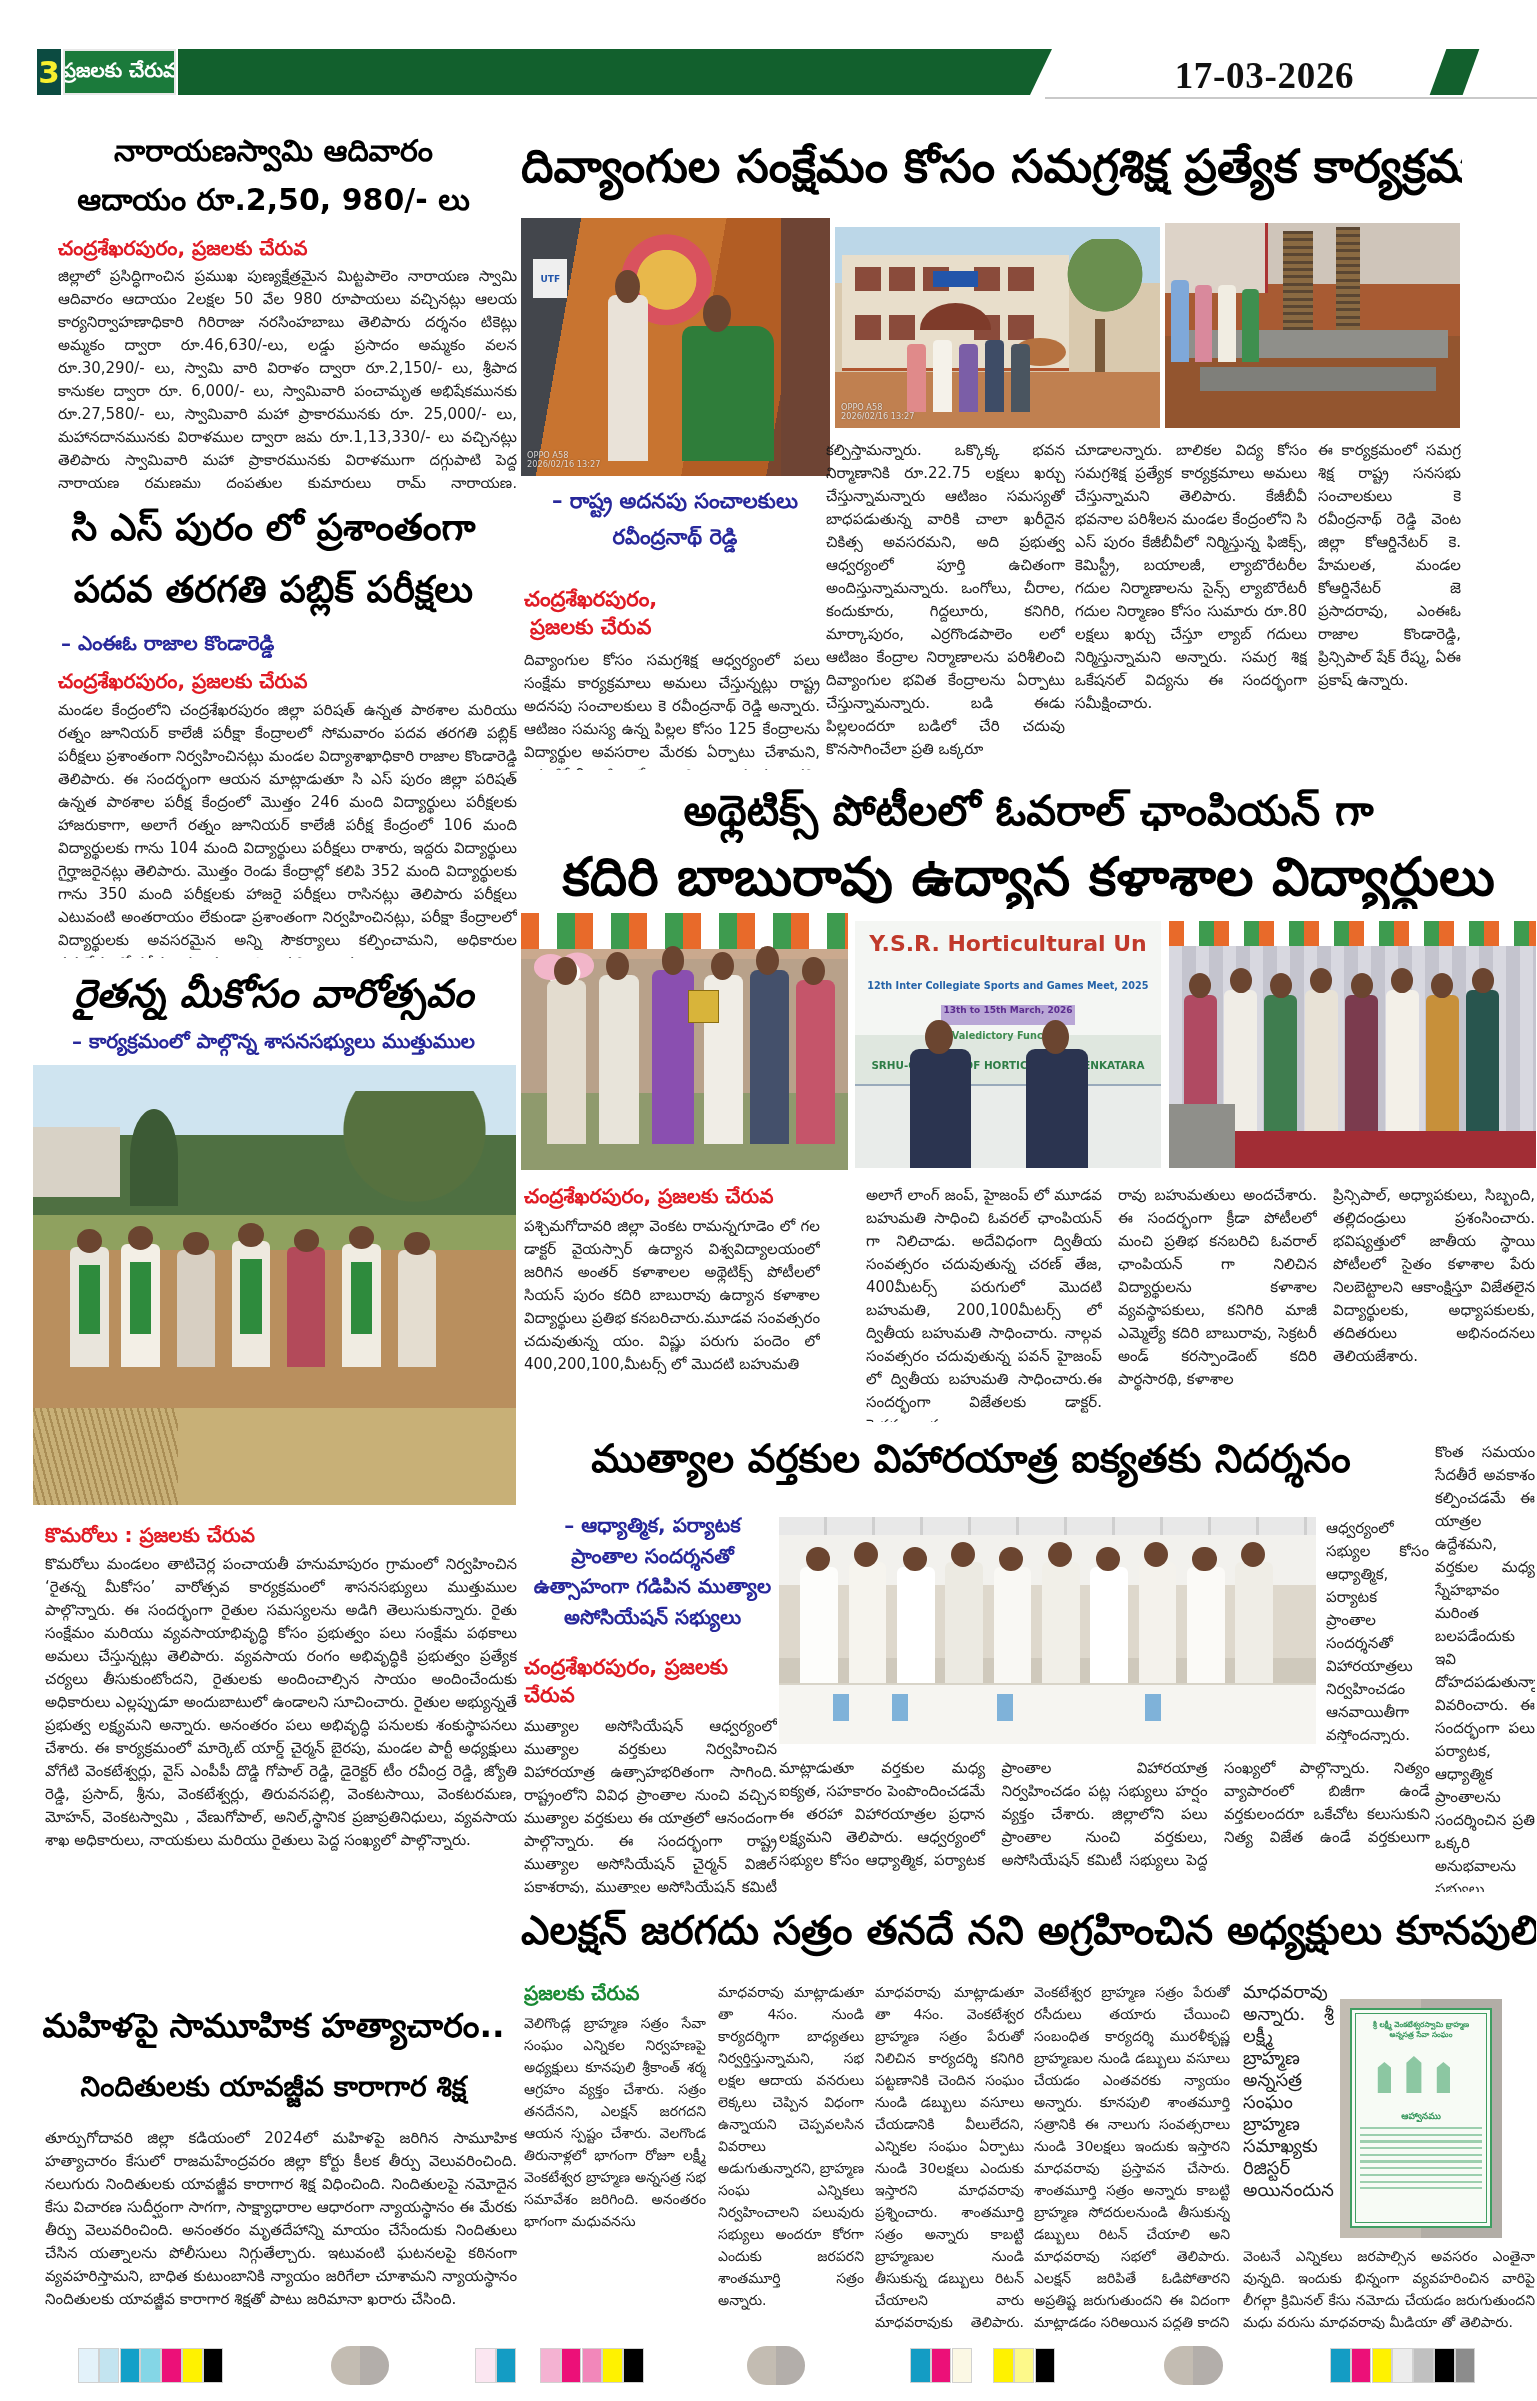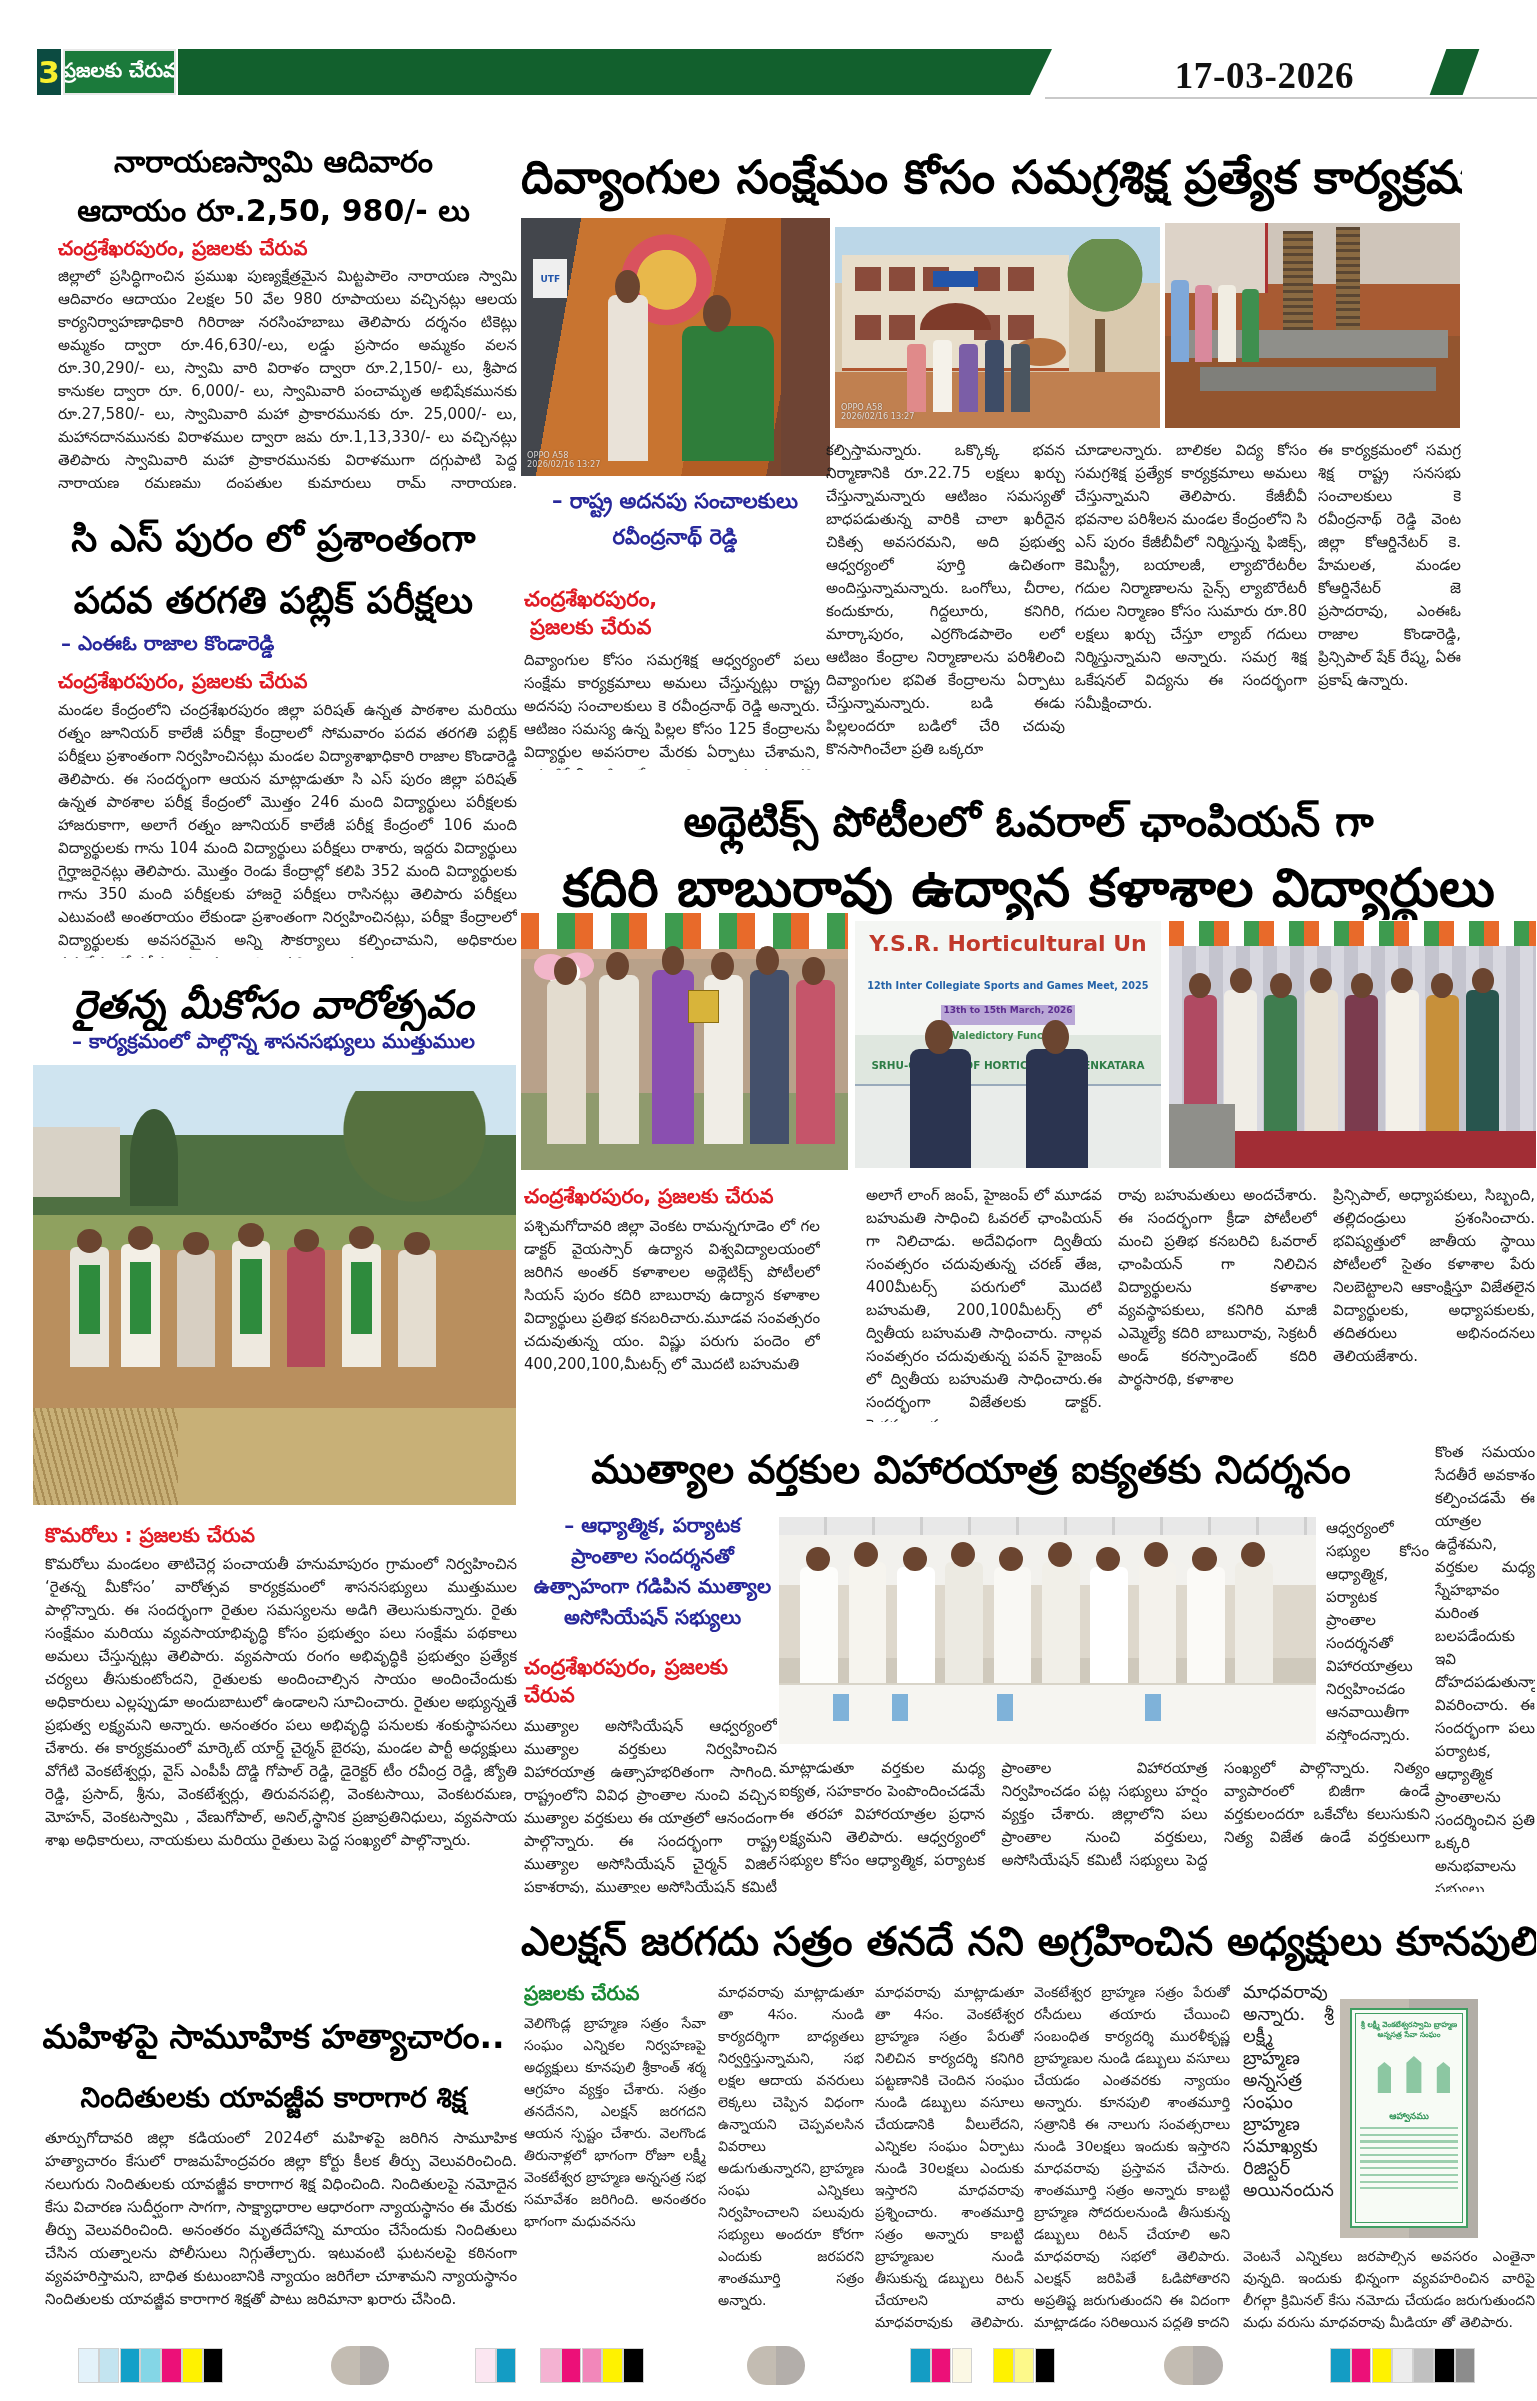--- a/index.html
+++ b/index.html
@@ -13,21 +13,21 @@
             box-sizing:border-box;display:flex;align-items:center;justify-content:center;
             color:#fff;font-weight:800;font-size:20px;white-space:nowrap;overflow:hidden;}
   .hdr-bar{left:178px;top:49px;width:874px;height:46px;background:#12602d;
            clip-path:polygon(0 0,100% 0,calc(100% - 22px) 100%,0 100%);}
   .hdr-date{left:1101px;top:54px;width:327px;height:42px;font-size:37px;font-weight:800;
             letter-spacing:0.7px;text-align:center;font-family:"Liberation Serif","DejaVu Serif",serif;}
   .hdr-accent{left:1438px;top:49px;width:33px;height:46px;background:#12602d;transform:skewX(-20deg);}
   .hdr-rule{left:1045px;top:97px;width:492px;height:2.2px;background:#c9c9c9;}
   
   .headline{font-weight:800;color:#000;text-align:center;transform-origin:center;
-            overflow:hidden;white-space:nowrap;margin-top:11px;}
+            overflow:hidden;white-space:nowrap;}
   .dateline{color:#e01b24;font-weight:700;overflow:hidden;}
   .dateline-green{color:#1a8a34;font-weight:700;overflow:hidden;}
   .byline{color:#28289b;font-weight:700;text-align:center;overflow:hidden;}
   .body-txt{font-size:15px;line-height:23px;text-align:justify;overflow:hidden;color:#1c1c1c;}
   
   .photo{overflow:hidden;background:#999;}
   .wm{position:absolute;left:6px;bottom:6px;color:#ffffffcc;font-size:8.2px;line-height:9.7px;
       text-shadow:0 0 1.5px #0008;white-space:pre-line;}
   .shape{position:absolute;}
   .head{border-radius:50%;background:#6b4530;}
@@ -341,21 +341,21 @@
 
   <div class="abs headline" style="left:521px;top:1898px;width:1015px;font-size:40px;line-height:65px;">ఎలక్షన్ జరగదు సత్రం తనదే నని అగ్రహించిన అధ్యక్షులు కూనపులి శ్రీకాంత్ శర్మ</div>
 
   <div class="abs dateline-green" style="left:524px;top:1981px;width:182px;font-size:20px;">ప్రజలకు చేరువ</div>
   <div class="abs body-txt" style="left:524px;top:2012px;width:182px;height:318px;font-size:14px;line-height:22px;">వెలిగొండ్ల బ్రాహ్మణ సత్రం సేవా సంఘం ఎన్నికల నిర్వహణపై అధ్యక్షులు కూనపులి శ్రీకాంత్ శర్మ ఆగ్రహం వ్యక్తం చేశారు. సత్రం తనదేనని, ఎలక్షన్ జరగదని ఆయన స్పష్టం చేశారు. వెలగొండ తిరునాళ్లలో భాగంగా రోజూ లక్ష్మీ వెంకటేశ్వర బ్రాహ్మణ అన్నసత్ర సభ సమావేశం జరిగింది. అనంతరం భాగంగా మధువనసు</div>
   <div class="abs body-txt" style="left:718px;top:1981px;width:146px;height:350px;font-size:14px;line-height:22px;">మాధవరావు మాట్లాడుతూ తా 4సం. నుండి కార్యదర్శిగా బాధ్యతలు నిర్వర్తిస్తున్నామని, సభ లక్షల ఆదాయ వనరులు లెక్కలు చెప్పిన విధంగా ఉన్నాయని చెప్పవలసిన వివరాలు అడుగుతున్నారని, బ్రాహ్మణ సంఘ ఎన్నికలు నిర్వహించాలని పలువురు సభ్యులు అందరూ కోరగా ఎందుకు జరపరని శాంతమూర్తి సత్రం అన్నారు.</div>
   <div class="abs body-txt" style="left:875px;top:1981px;width:149px;height:350px;font-size:14px;line-height:22px;">మాధవరావు మాట్లాడుతూ తా 4సం. వెంకటేశ్వర బ్రాహ్మణ సత్రం పేరుతో నిలిచిన కార్యదర్శి కనిగిరి పట్టణానికి చెందిన సంఘం నుండి డబ్బులు వసూలు చేయడానికి వీలులేదని, ఎన్నికల సంఘం ఏర్పాటు నుండి 30లక్షలు ఎందుకు ఇస్తారని మాధవరావు ప్రశ్నించారు. శాంతమూర్తి సత్రం అన్నారు కాబట్టి బ్రాహ్మణుల నుండి తీసుకున్న డబ్బులు రిటన్ చేయాలని వారు మాధవరావుకు తెలిపారు. ఎలక్షన్ జరిపితే ఓడిపోతారని వారు జరుగుతుందని రెండు విధాల ఎన్నికలను సరిఅయిన టైంలో జరగాలని</div>
   <div class="abs body-txt" style="left:1034px;top:1981px;width:196px;height:350px;font-size:14px;line-height:22px;">వెంకటేశ్వర బ్రాహ్మణ సత్రం పేరుతో రసీదులు తయారు చేయించి సంబంధిత కార్యదర్శి మురళీకృష్ణ బ్రాహ్మణుల నుండి డబ్బులు వసూలు చేయడం ఎంతవరకు న్యాయం అన్నారు. కూనపులి శాంతమూర్తి సత్రానికి ఈ నాలుగు సంవత్సరాలు నుండి 30లక్షలు ఇందుకు ఇస్తారని మాధవరావు ప్రస్తావన చేసారు. శాంతమూర్తి సత్రం అన్నారు కాబట్టి బ్రాహ్మణ సోదరులనుండి తీసుకున్న డబ్బులు రిటన్ చేయాలి అని మాధవరావు సభలో తెలిపారు. ఎలక్షన్ జరిపితే ఓడిపోతారని అప్రతిష్ట జరుగుతుందని ఈ విదంగా మాట్లాడడం సరిఅయిన పద్ధతి కాదని</div>
   <div class="abs body-txt" style="left:1243px;top:1981px;width:91px;height:257px;font-size:18px;line-height:22px;">మాధవరావు అన్నారు.    శ్రీ లక్ష్మీ బ్రాహ్మణ అన్నసత్ర సంఘం బ్రాహ్మణ సమాఖ్యకు రిజిస్టర్ అయినందున</div>
 
-  <div class="abs photo pamphlet-bg" style="left:1340px;top:1999px;width:138px;height:239px;">
+  <div class="abs photo pamphlet-bg" style="left:1340px;top:1999px;width:138px;height:239px;padding-left:24px;">
     <div class="pamphlet">
       <div class="pam-title" style="height:30px;">శ్రీ లక్ష్మీ వెంకటేశ్వరస్వామి బ్రాహ్మణ అన్నసత్ర సేవా సంఘం</div>
       <div class="gopuram" style="left:21px;top:52px;width:22px;height:31px;"></div>
       <div class="gopuram" style="left:49px;top:46px;width:25px;height:37px;"></div>
       <div class="gopuram" style="left:80px;top:52px;width:22px;height:31px;"></div>
       <div class="pam-title" style="margin-top:62px;font-size:9px;">ఆహ్వానము</div>
       <div class="pam-lines"></div>
     </div>
   </div>
   <div class="abs body-txt" style="left:1243px;top:2245px;width:292px;height:88px;font-size:14px;line-height:22px;">వెంటనే ఎన్నికలు జరపాల్సిన అవసరం ఎంతైనా వున్నది. ఇందుకు భిన్నంగా వ్యవహరించిన వారిపై లీగల్గా క్రిమినల్ కేసు నమోదు చేయడం జరుగుతుందని మధు వరుసు మాధవరావు మీడియా తో తెలిపారు.</div>

